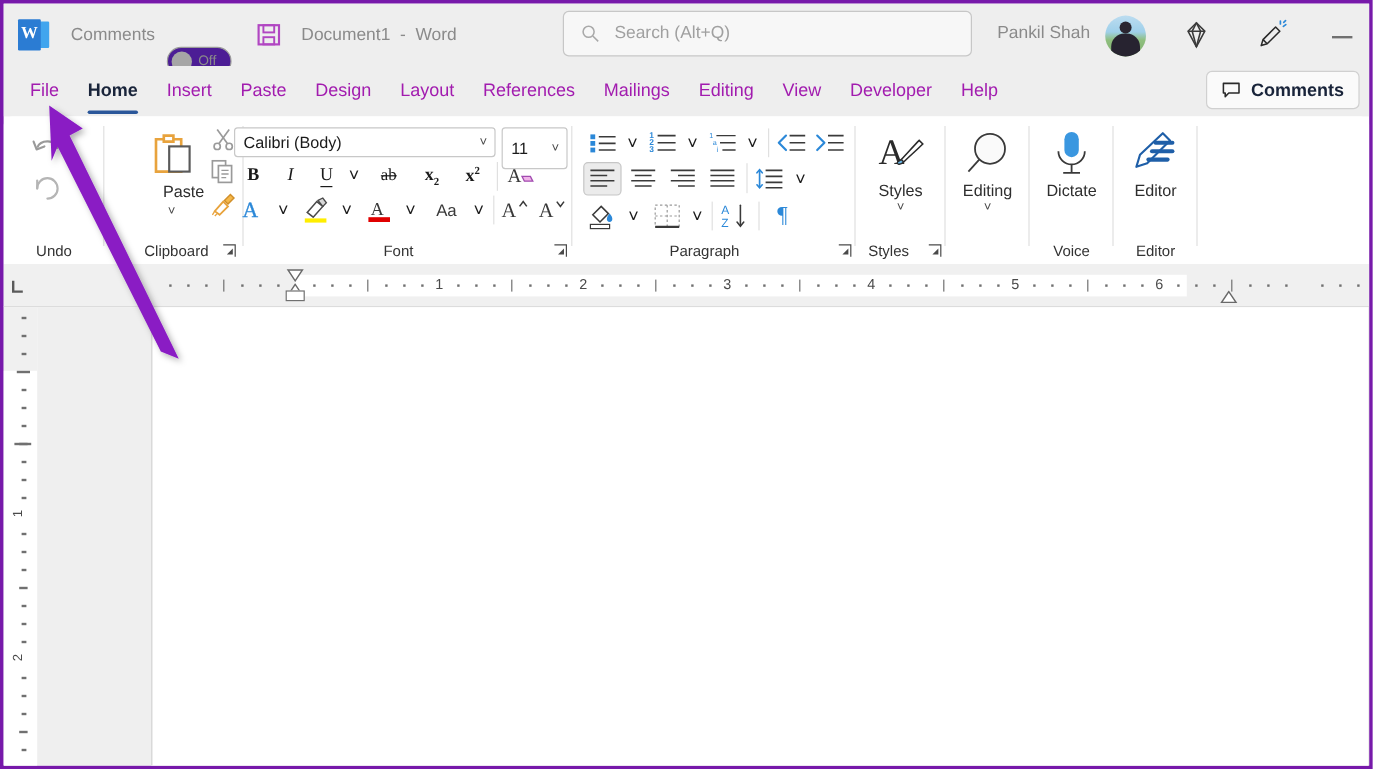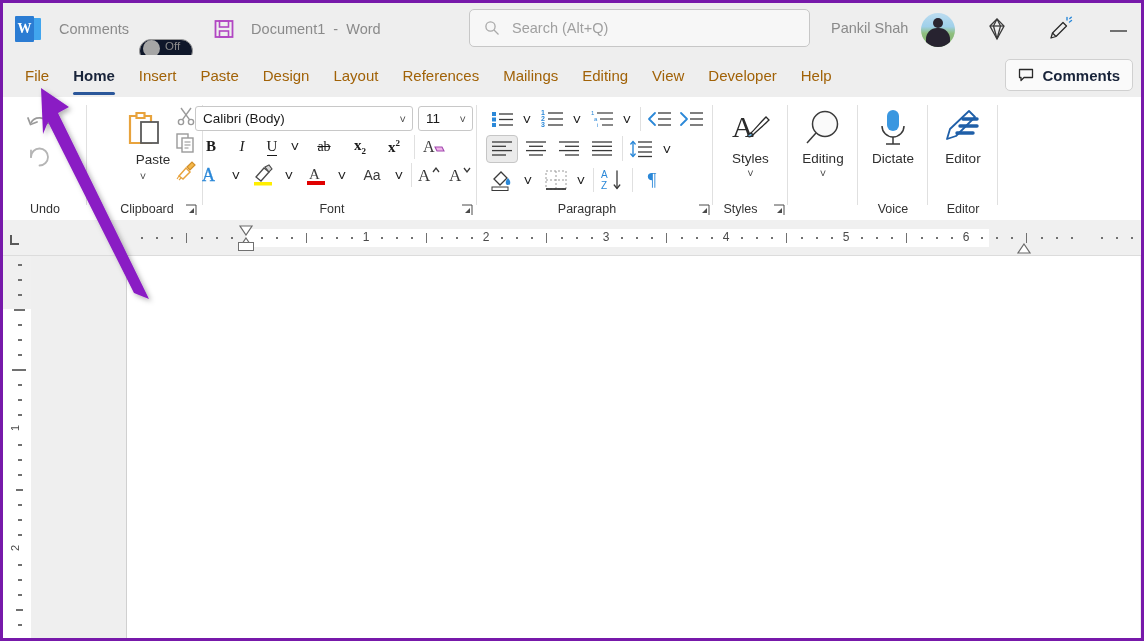--- a/index.html
+++ b/index.html
@@ -54,22 +54,22 @@
   }
   .autosave-label {
     margin-left: 18px;
     font-size: 14.5px; color: #8a8a8a;
   }
   .toggle {
     margin-left: 10px;
     width: 54px; height: 24px;
     border: 1.5px solid #9a9a9a;
     border-radius: 12px;
-    background: #0f172a;
-    display: flex; 
+    background: #4c1d95;
+    display: flex; align-items: center;
     position: relative;
     margin-top: 44px;
   }
   .toggle .knob {
     width: 17px; height: 17px; border-radius: 50%;
     background: #a6a6a6; margin-left: 3px;
   }
   .toggle .off-text {
     font-size: 11.5px; color: #8a8a8a;
     margin-left: 5px;
@@ -135,21 +135,21 @@
   }
 
   
   .tabstrip {
     position: absolute; left: 0; top: 52px;
     width: 1138px; height: 42px;
     background: #eeeeee;
     display: flex; align-items: center;
   }
   .tab {
-    font-size: 15px; color: #a16207;
+    font-size: 15px; color: #a21caf;
     padding: 0 12px; height: 42px;
     line-height: 42px;
     position: relative; white-space: nowrap;
     cursor: default;
   }
   .tab:first-child { margin-left: 10px; }
   .tab.active { font-weight: bold; color: #19243a; }
   .tab.active::after {
     content: "";
     position: absolute; left: 12px; right: 12px; bottom: 2px;
@@ -495,21 +495,21 @@
       </div>
       <div class="grp-sep" style="left:99px;"></div>
     </div>
 
     <div class="grp" style="left:184px; width:290px;">
 
       <div class="combo" style="left:8px; top:9px; width:218px; height:25px;">
         <span class="ctext">Calibri (Body)</span>
         <span class="cchev">˅</span>
       </div>
-      <div class="combo" style="left:231px; top:9px; width:55px; height:25px;">
+      <div class="combo" style="left:231px; top:9px; width:55px; height:35px;">
         <span class="ctext">11</span>
         <span class="cchev">˅</span>
       </div>
 
       <div class="fbtn bold" style="left:11px; top:37px; width:26px; height:25px;">B</div>
       <div class="fbtn ital" style="left:42px; top:37px; width:26px; height:25px;">I</div>
       <div class="fbtn" style="left:72px; top:37px; width:26px; height:25px;">
         <span style="border-bottom:1.6px solid #1a1a1a; font-family:'Liberation Serif',serif;">U</span>
       </div>
       <div class="fbtn chev" style="left:99px; top:37px; width:18px; height:25px;">˅</div>

